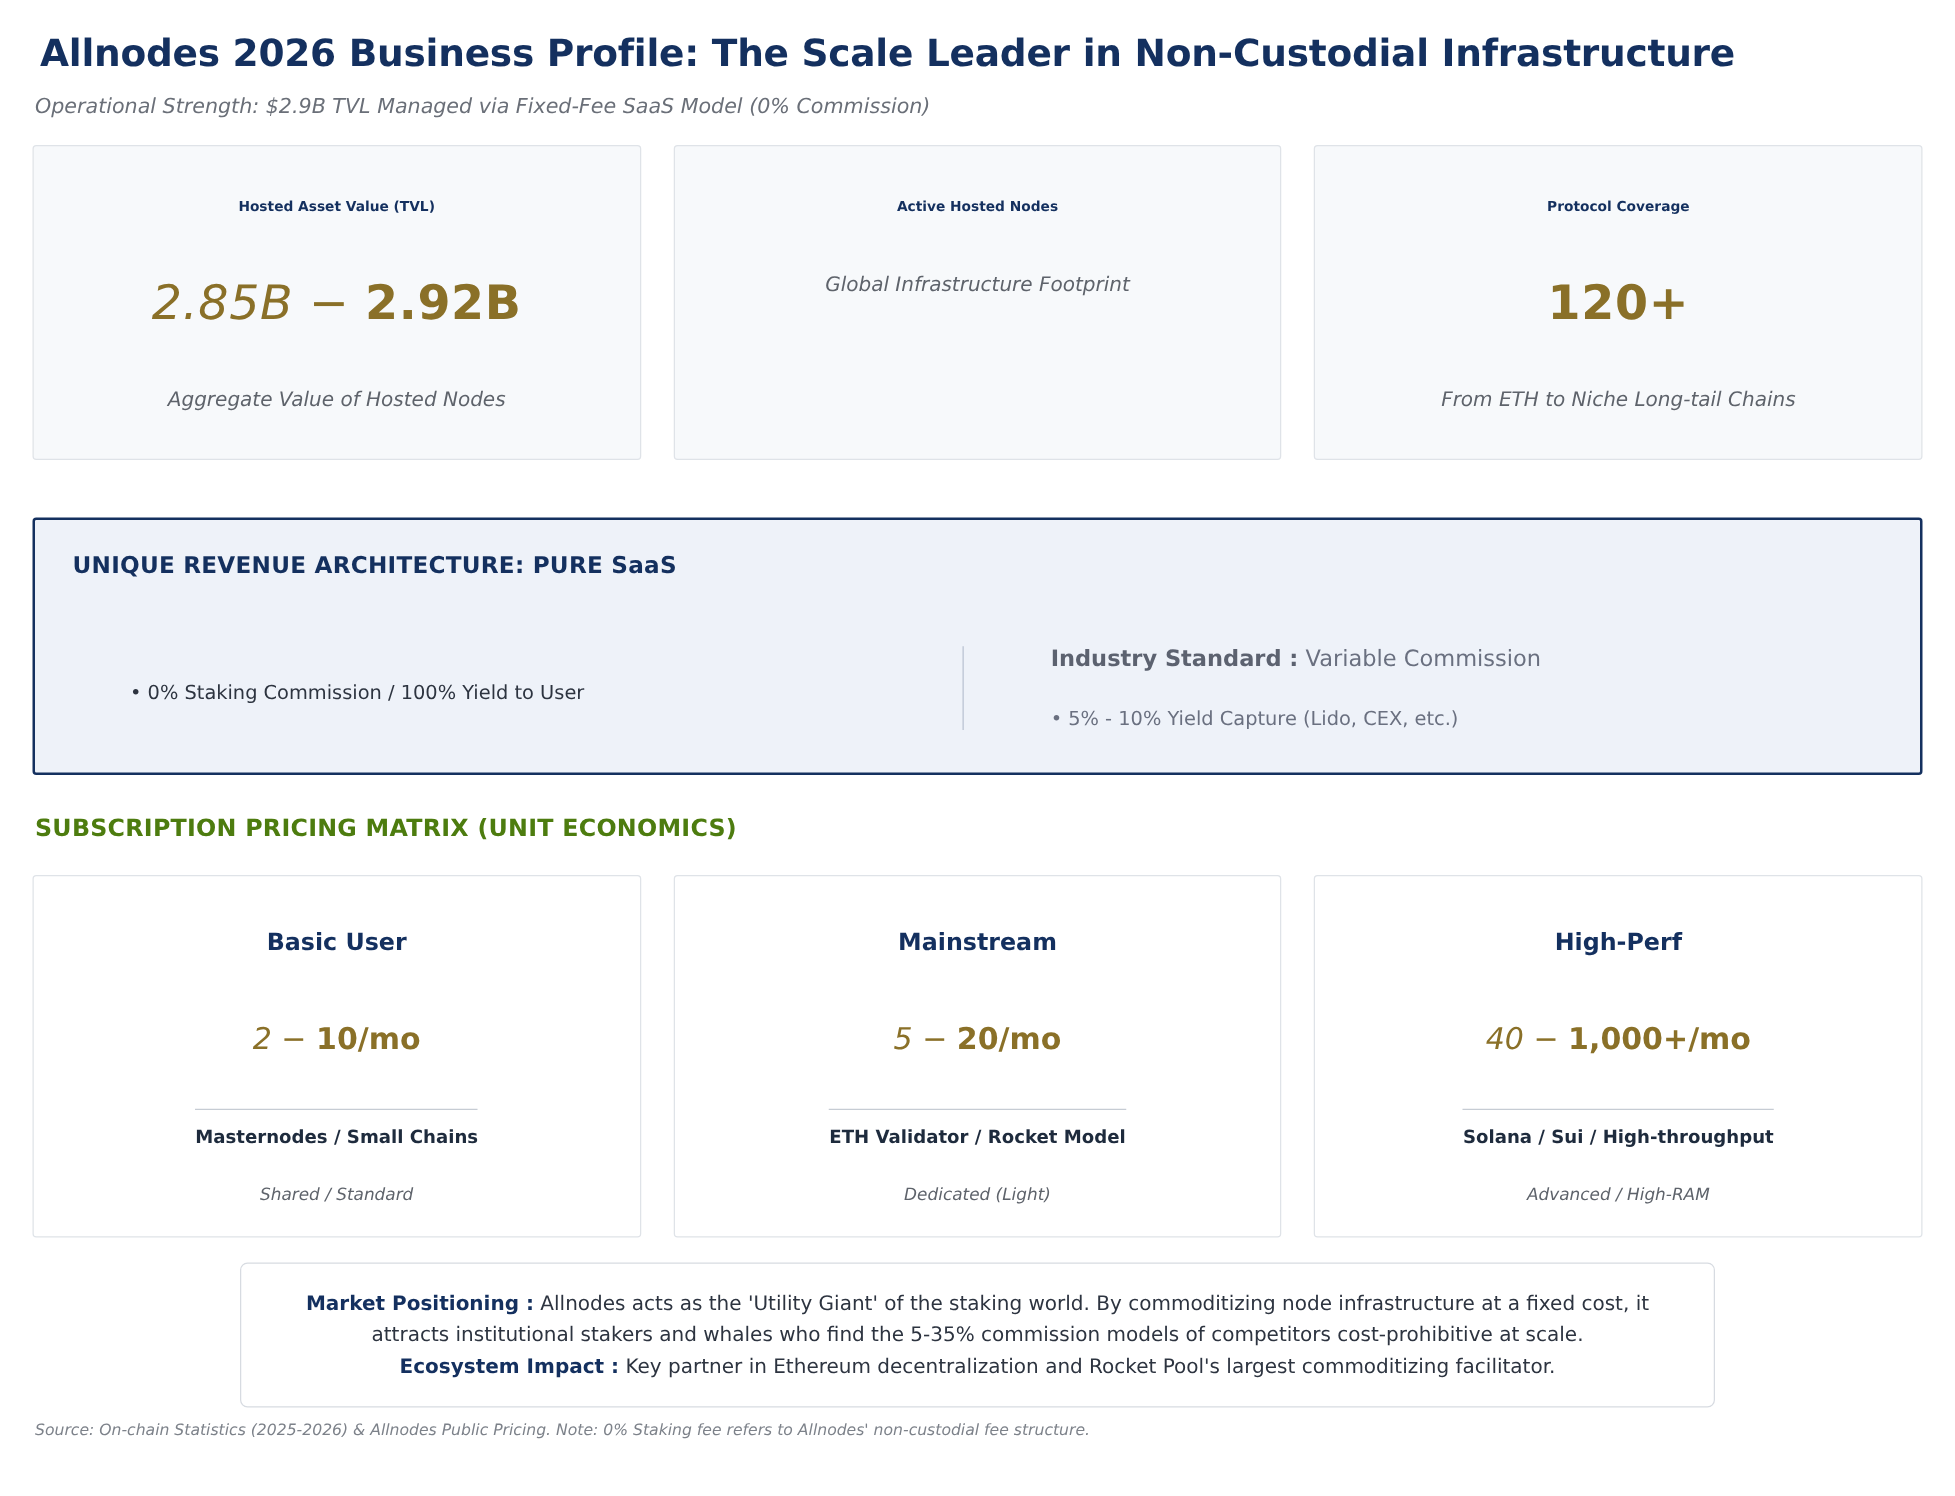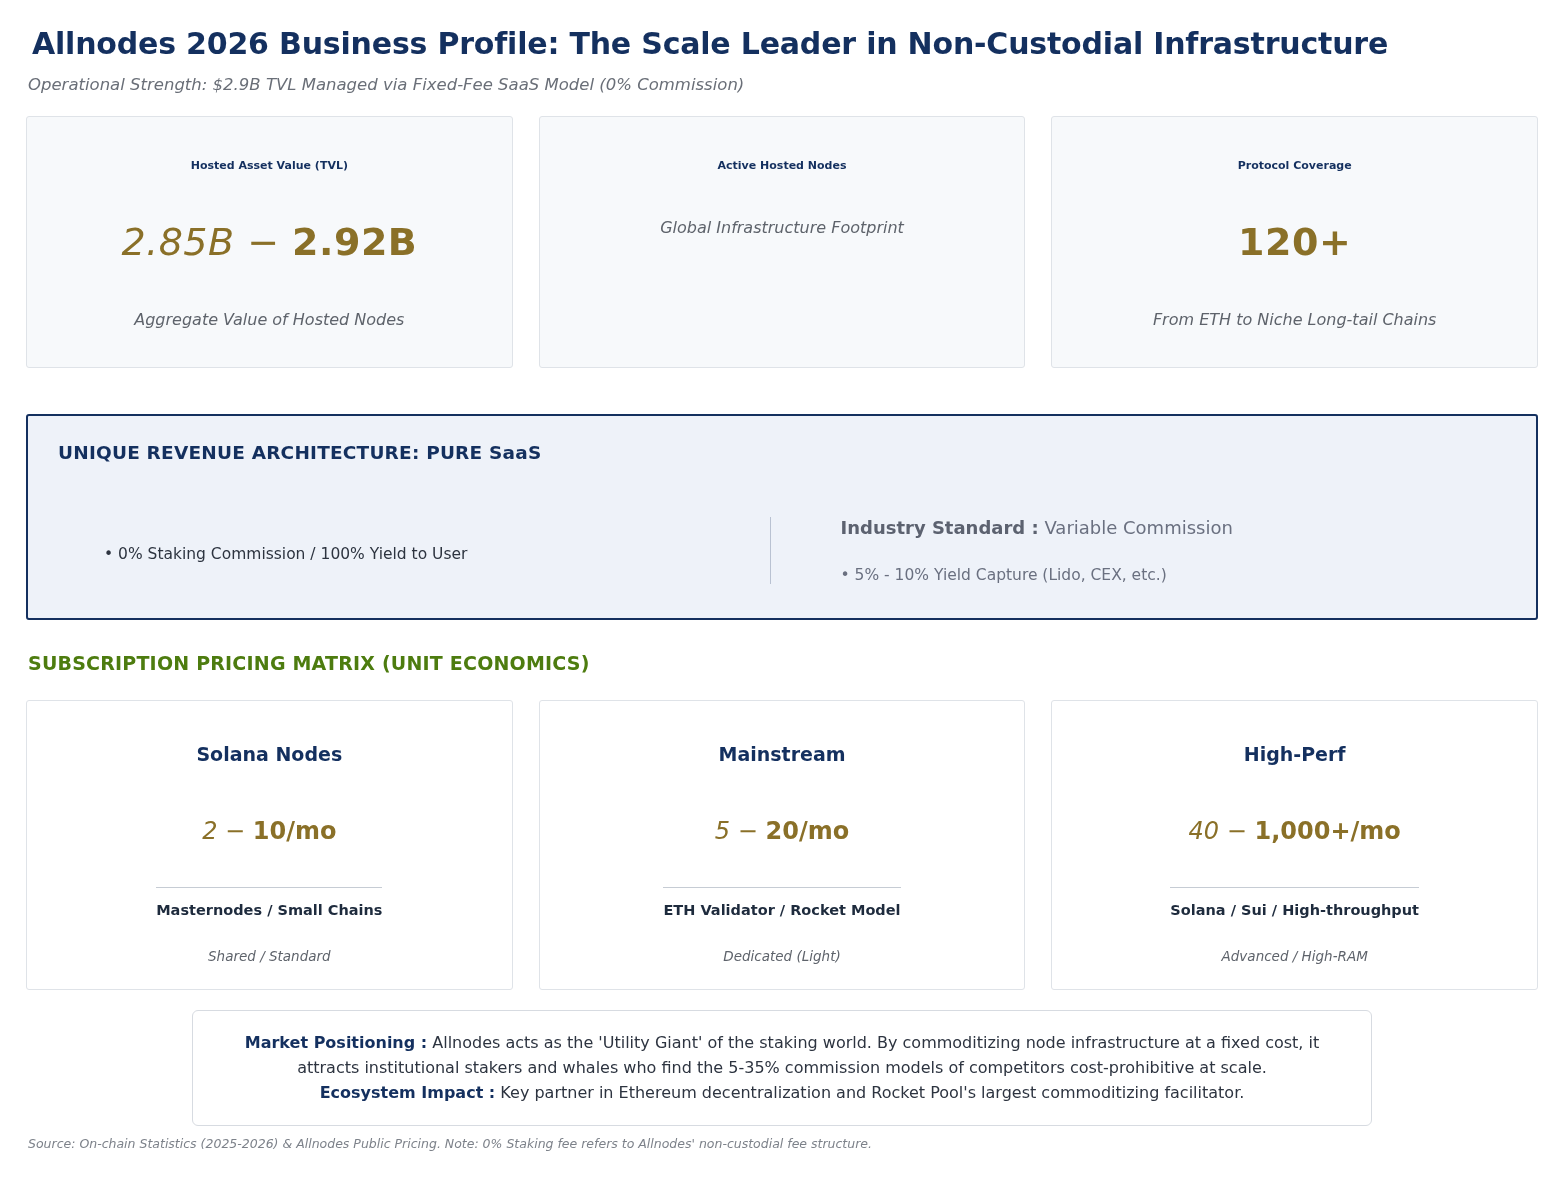--- a/index.html
+++ b/index.html
@@ -255,21 +255,21 @@
         <div class="arch-bullet">• 5% - 10% Yield Capture (Lido, CEX, etc.)</div>
       </div>
     </div>
   </div>
 
   <div class="section-title">SUBSCRIPTION PRICING MATRIX (UNIT ECONOMICS)</div>
 
   <div class="price-row">
 
     <div class="price-card">
-      <div class="price-name">Solana Nodes</div>
+      <div class="price-name">Basic User</div>
       <div class="price-value">
         <span class="lite">2 − </span><span class="bold">10/mo</span>
       </div>
       <div class="price-use">Masternodes / Small Chains</div>
       <div class="price-tier">Shared / Standard</div>
     </div>
 
     <div class="price-card">
       <div class="price-name">Mainstream</div>
       <div class="price-value">

